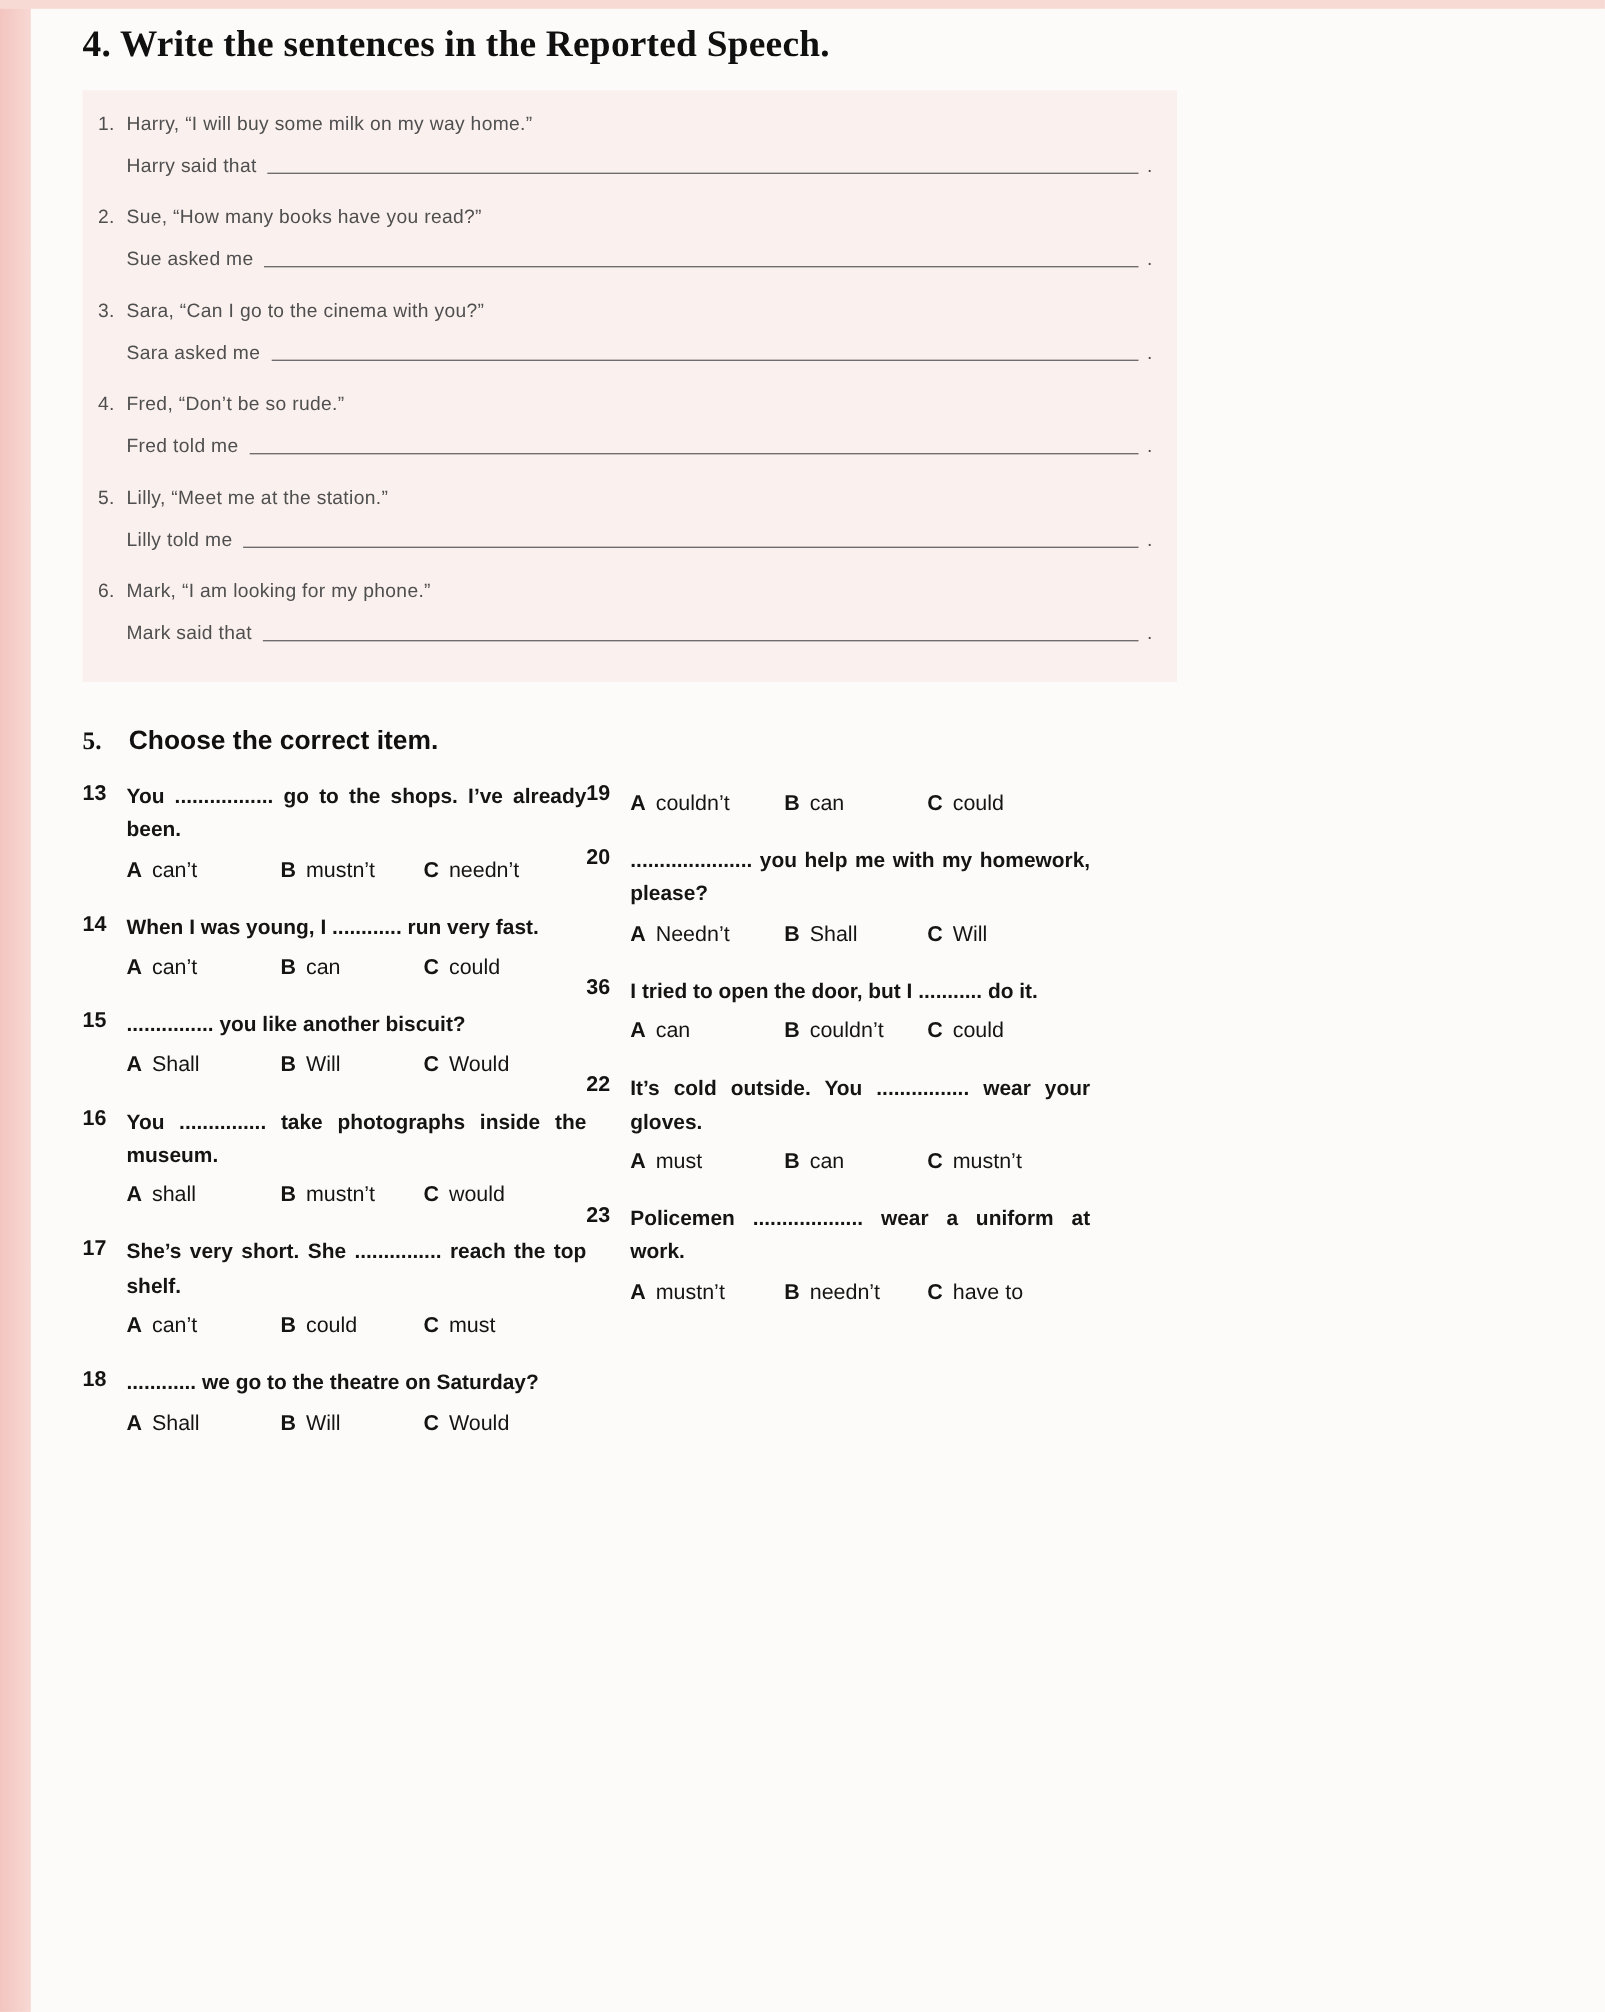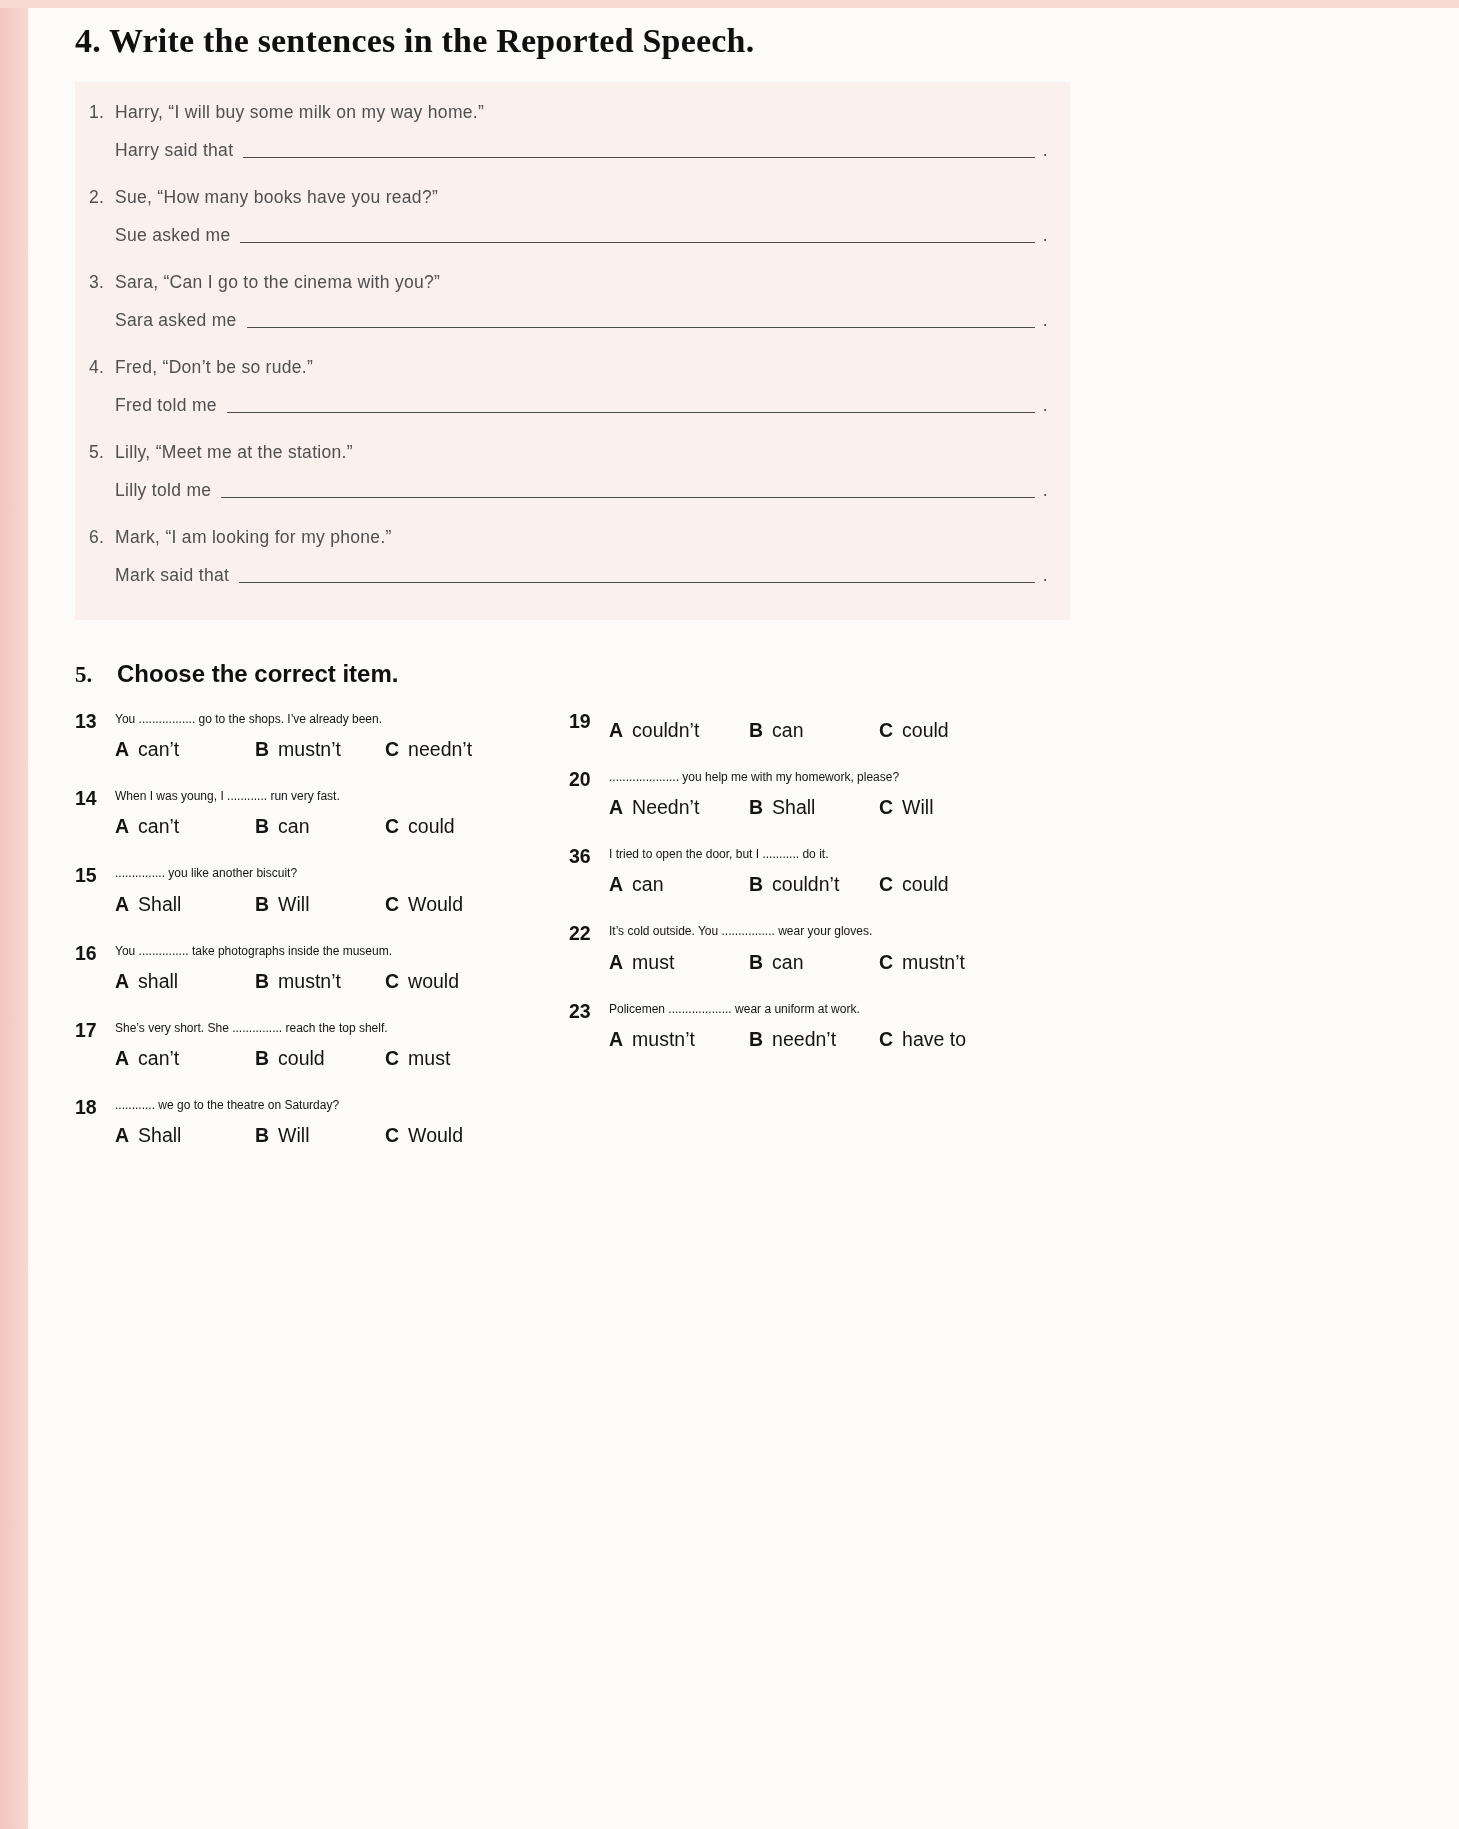--- a/index.html
+++ b/index.html
@@ -67,35 +67,36 @@
   .sec5-head { display: flex; align-items: baseline; }
   .sec5-num {
     font-family: "Liberation Serif", serif;
     font-weight: bold;
     font-size: 23px;
     color: #101010;
     width: 42px;
   }
   .sec5-title { font-weight: bold; font-size: 24px; color: #101010; }
 
-  .mcq { display: flex; margin-top: 22px; gap: 36px; }
+  .mcq { display: flex; margin-top: 22px; }
   .col { width: 458px; display: flex; flex-direction: column; }
   .q { display: flex; margin-bottom: 26px; }
   .q-num {
     flex: 0 0 40px;
     font-weight: bold;
     font-size: 19.5px;
     color: #141414;
   }
   .q-body { flex: 1; }
   .q-text {
-    font-size: 12px;
+    font-size: 19px;
     color: #141414;
     line-height: 1.6;
     text-align: justify;
+    font-weight: bold;
   }
   .q-options { display: flex; margin-top: 9px; }
   .opt { font-size: 19.5px; color: #141414; white-space: nowrap; }
   .opt-a { width: 140px; }
   .opt-b { width: 130px; }
   .opt-c { flex: 1; }
   .opt-letter { font-weight: bold; margin-right: 9px; }
 </style>
 </head>
 <body>

